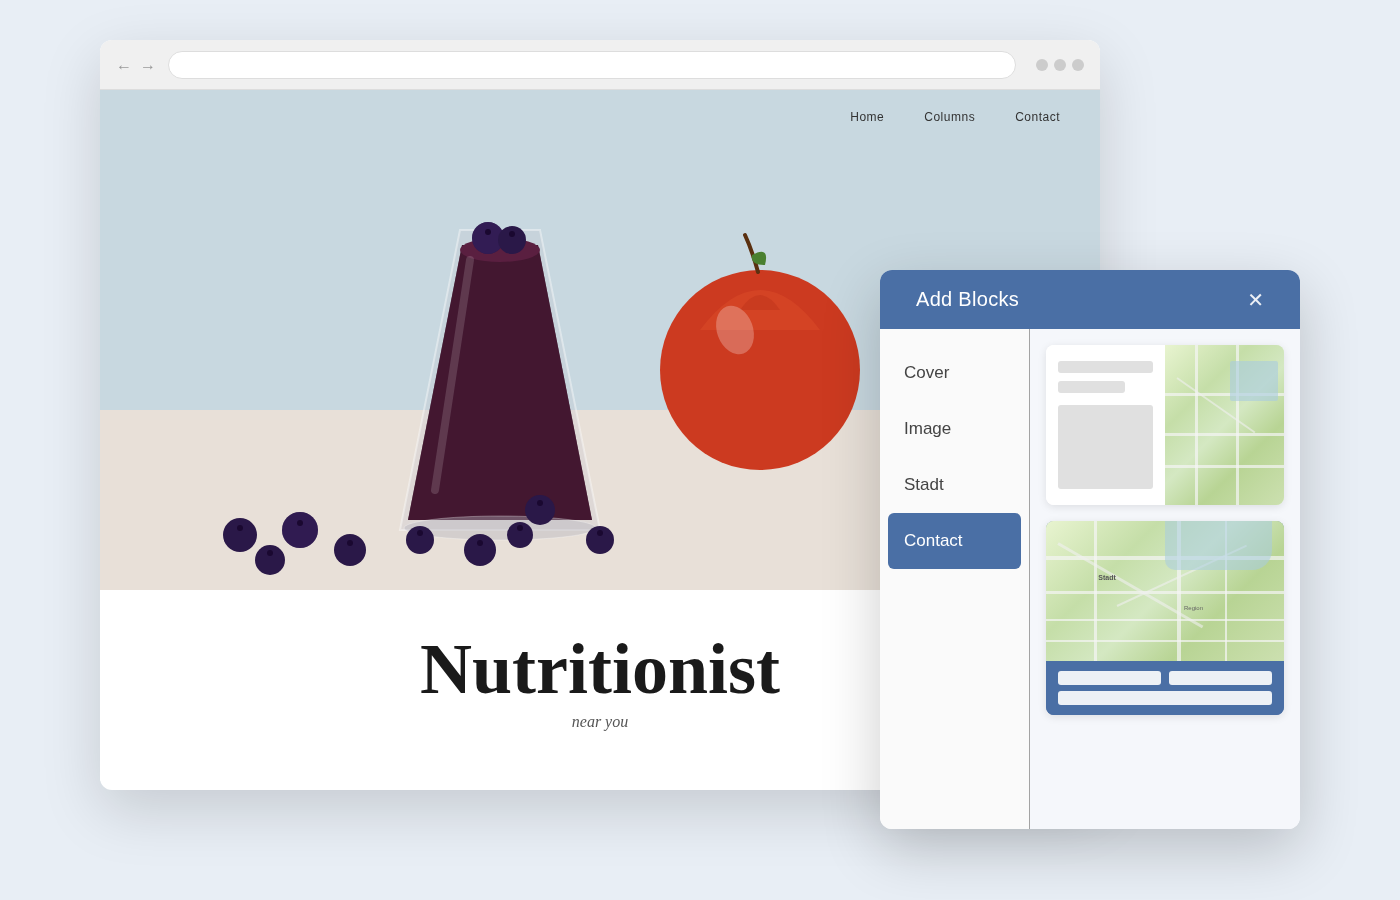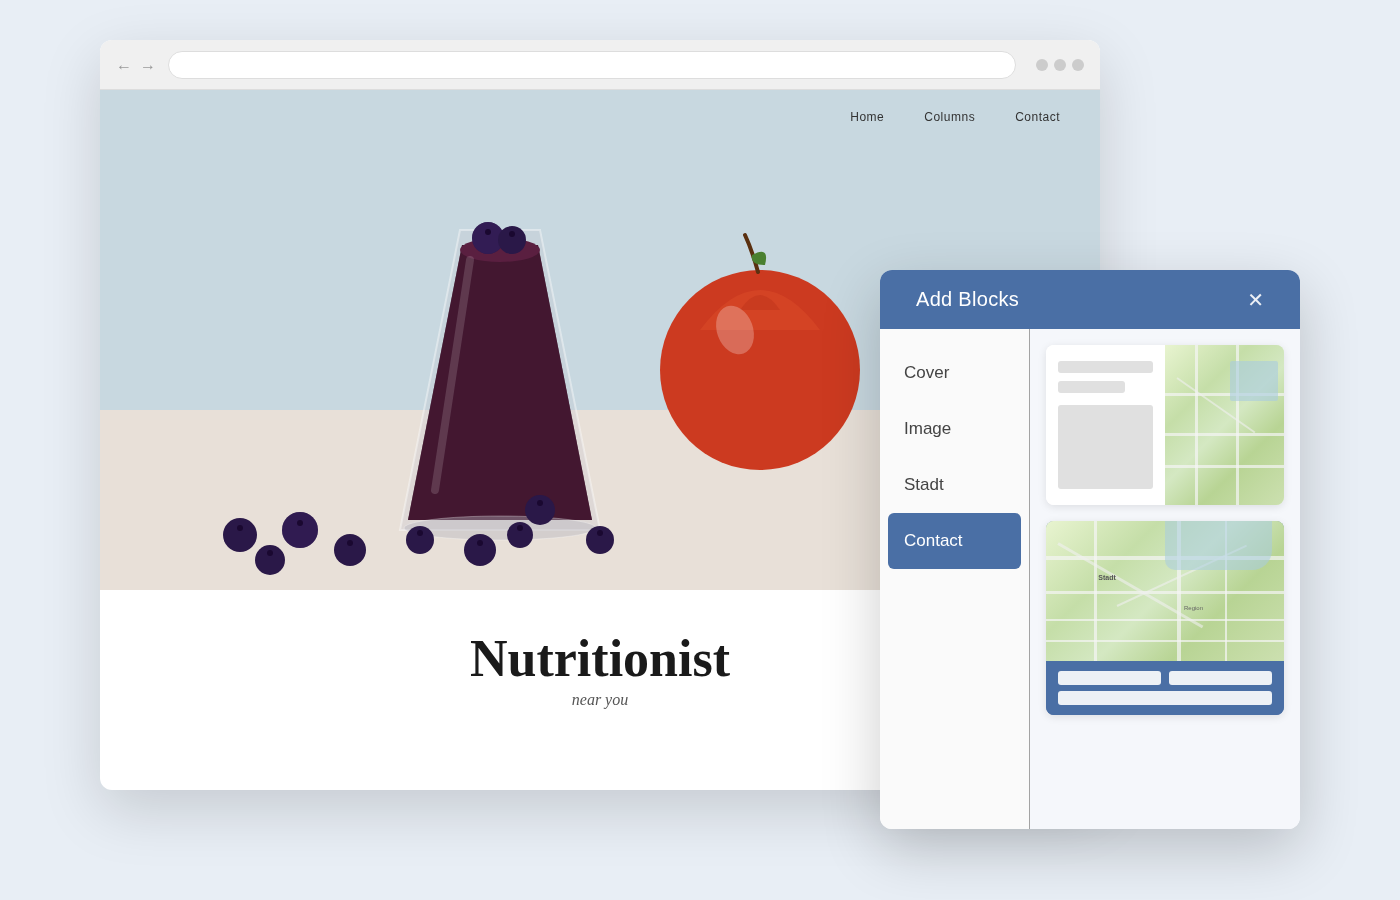--- a/index.html
+++ b/index.html
@@ -121,21 +121,21 @@
     }
 
     
     .hero-text {
       background: #fff;
       padding: 40px 0 50px 0;
       text-align: center;
     }
 
     .hero-title {
-      font-size: 52px;
+      font-size: 72px;
       font-weight: 800;
       color: #1a1a1a;
       font-family: Georgia, 'Times New Roman', serif;
       line-height: 1.1;
     }
 
     .hero-subtitle {
       font-size: 16px;
       color: #555;
       font-style: italic;

